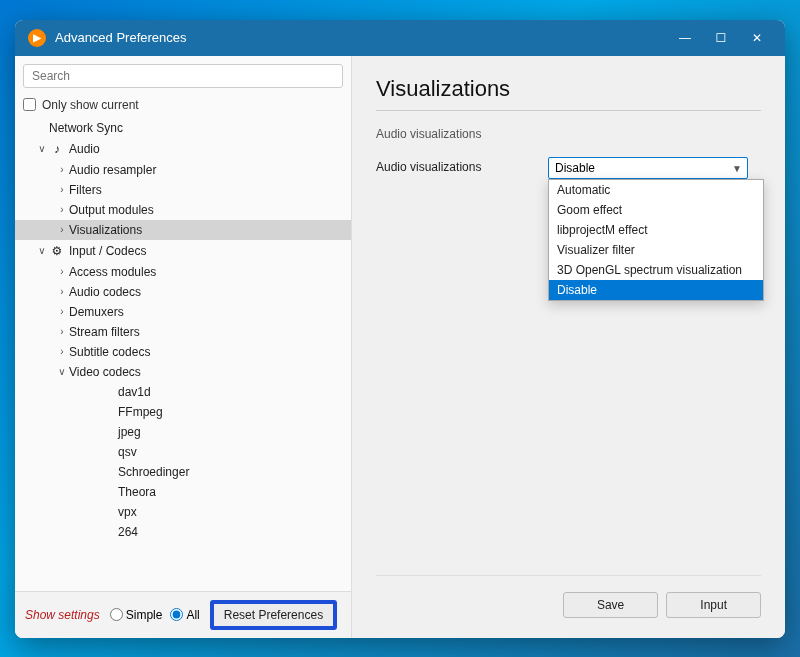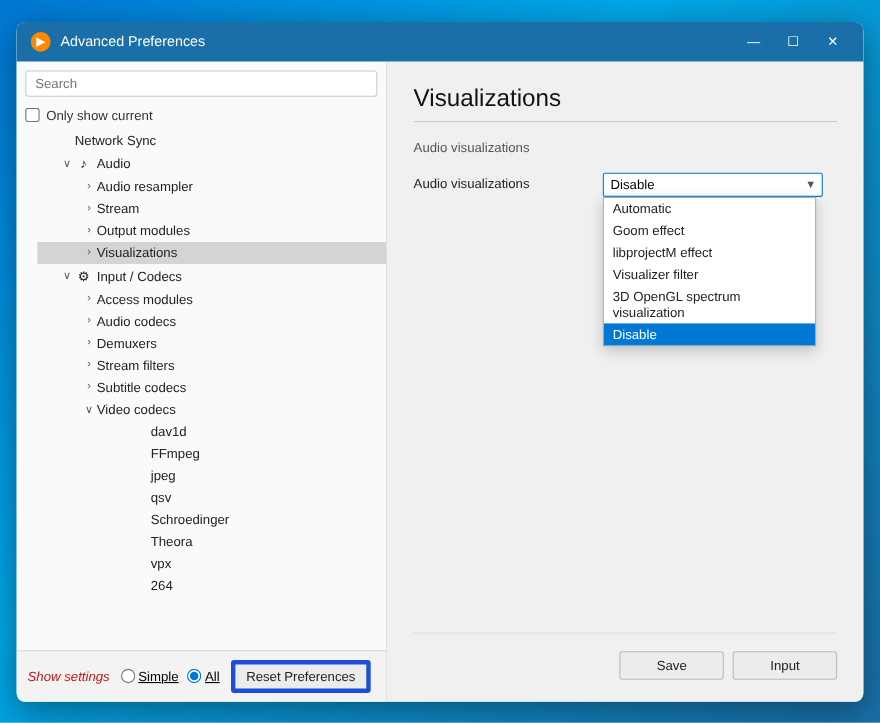--- a/index.html
+++ b/index.html
@@ -100,21 +100,20 @@
       padding: 2px 8px 6px 8px;
       gap: 6px;
       font-size: 12px;
       color: #333;
     }
     .only-current input[type=checkbox] { cursor: pointer; }
     .tree {
       flex: 1;
       overflow-y: auto;
       overflow-x: hidden;
-      padding-left: 19px;
     }
     .tree-item {
       display: flex;
       align-items: center;
       padding: 3px 8px;
       cursor: pointer;
       white-space: nowrap;
       font-size: 12px;
       color: #222;
     }
@@ -143,21 +142,21 @@
       border-top: 1px solid #ddd;
       padding: 8px 10px;
       background: #f3f3f3;
       display: flex;
       align-items: center;
       gap: 10px;
       font-size: 12px;
     }
     .footer-label { color: #b91c1c; font-weight: 500; font-style: italic; }
     .radio-group { display: flex; align-items: center; gap: 8px; }
-    .radio-item { display: flex; align-items: center; gap: 3px; cursor: pointer; text-decoration: underline; }
+    .radio-item { display: flex; align-items: center; gap: 3px; cursor: pointer; }
     .radio-item input[type=radio] { accent-color: #0078d4; cursor: pointer; }
     .reset-btn {
       padding: 4px 10px;
       border: 4px solid #1d4ed8;
       background: #ececec;
       border-radius: 3px;
       cursor: pointer;
       font-size: 12px;
       color: #222;
     }
@@ -214,21 +213,21 @@
       top: 50%;
       transform: translateY(-50%);
       pointer-events: none;
       font-size: 10px;
       color: #555;
     }
     .dropdown-open {
       position: absolute;
       top: 100%;
       left: 0;
-      width: 194px;
+      width: 216px;
       background: white;
       border: 1px solid #aaa;
       box-shadow: 0 4px 12px rgba(0,0,0,0.2);
       z-index: 100;
       font-size: 12px;
     }
     .dropdown-option {
       padding: 3px 8px;
       cursor: pointer;
       color: #222;
@@ -301,21 +300,21 @@
           <span class="tree-icon">♪</span>
           <span>Audio</span>
         </div>
 
         <div class="tree-item indent-2">
           <span class="tree-chevron">›</span>
           <span>Audio resampler</span>
         </div>
         <div class="tree-item indent-2">
           <span class="tree-chevron">›</span>
-          <span>Stream</span>
+          <span>Filters</span>
         </div>
         <div class="tree-item indent-2">
           <span class="tree-chevron">›</span>
           <span>Output modules</span>
         </div>
         <div class="tree-item indent-2 selected">
           <span class="tree-chevron">›</span>
           <span>Visualizations</span>
         </div>
 

